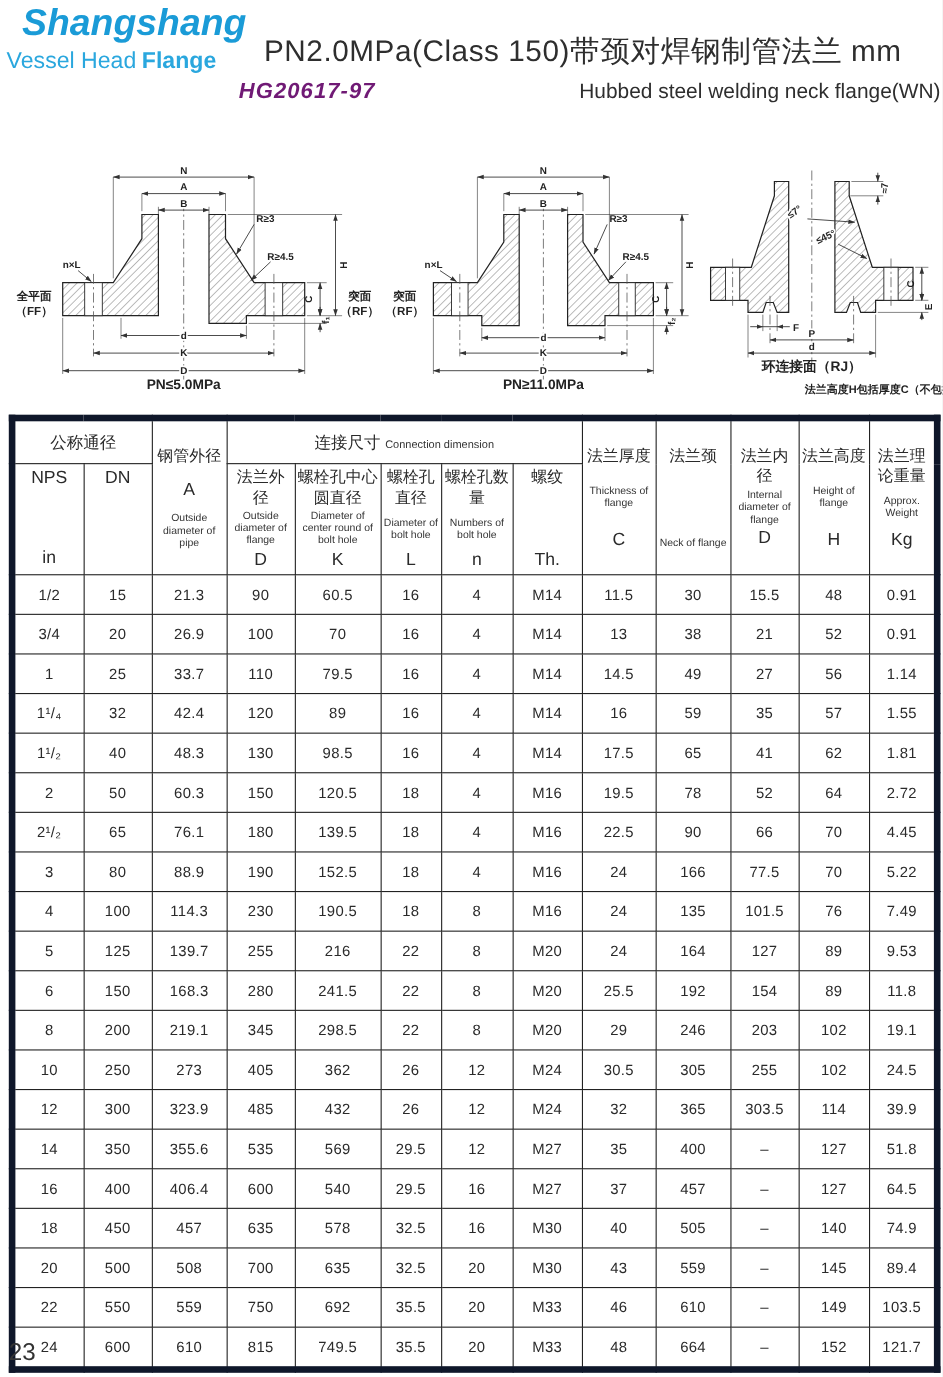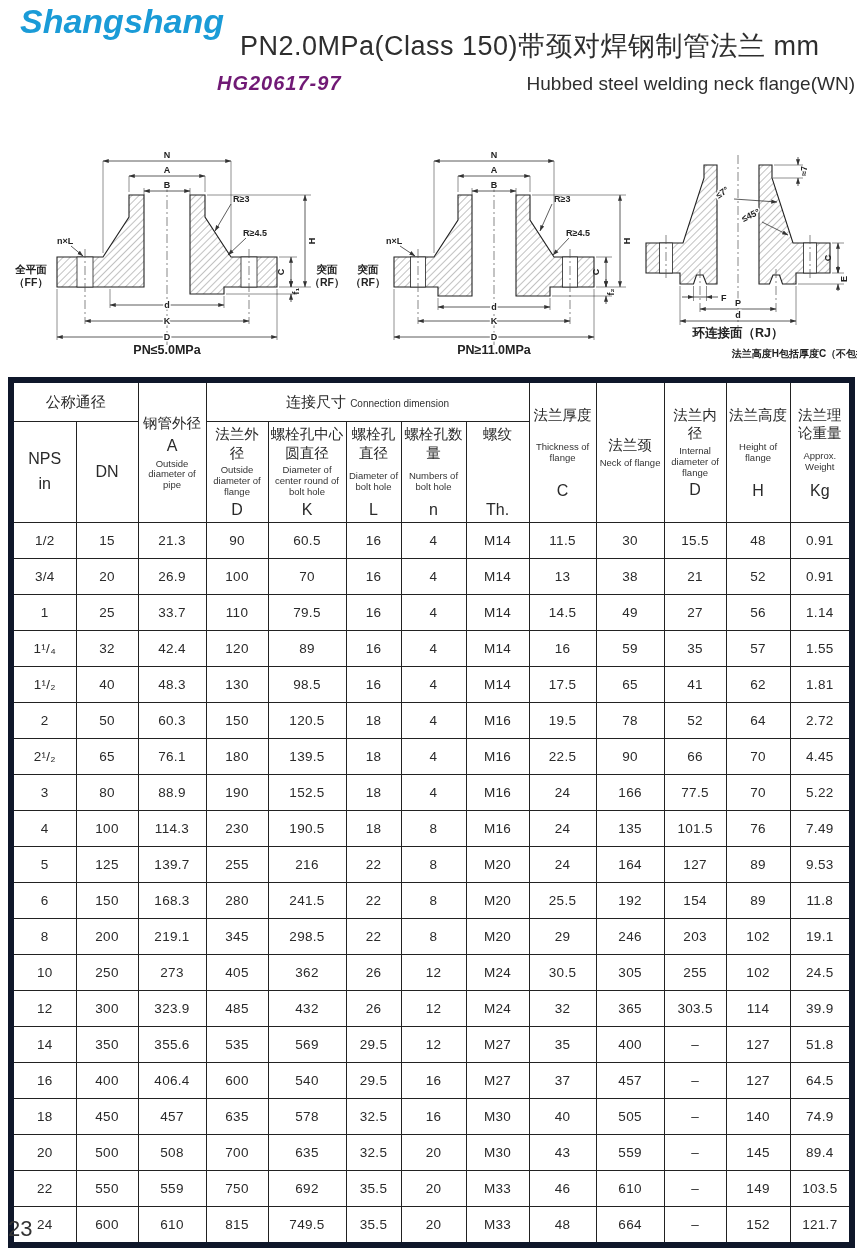--- a/index.html
+++ b/index.html
@@ -39,34 +39,35 @@
   
   table.spec{position:absolute;left:8px;top:377px;width:841px;border-collapse:collapse;
              table-layout:fixed;border:6px solid #0f172a;}
   table.spec th,table.spec td{border:1px solid #222;text-align:center;vertical-align:middle;
              padding:0;font-weight:normal;color:#2a2a2a;}
   tr.hr1 th{height:38px;font-size:15px;}
   tr.hr1 .cen{font-size:10px;color:#333;}
   tr.hr2 th{height:100px;}
   .hcell{display:flex;flex-direction:column;justify-content:space-between;align-items:center;
          height:94px;padding:3px 2px;}
-  .hcell.center{justify-content:center;gap:4px;}
+  .hcell.center{justify-content:space-between;gap:4px;}
   .hcn{font-size:14.5px;line-height:1.3;}
   .hen{font-size:9.5px;color:#333;line-height:1.15;}
   .hsym{font-size:16px;}
   .npsl{font-size:16px;line-height:1.3;}
   table.spec tbody td{height:35px;font-size:13.5px;letter-spacing:.3px;}
   .pgnum{position:absolute;left:8px;top:1216px;font-size:22px;color:#333;}
 </style>
 </head>
 <body>
 
 <div class="page">
 
   <div class="logo1">Shangshang</div>
+  <div class="logo2"><span>Vessel Head</span><span class="b">Flange</span></div>
   <div class="title">PN2.0MPa(Class 150)带颈对焊钢制管法兰  mm</div>
   <div class="std">HG20617-97</div>
   <div class="subtitle">Hubbed steel welding neck flange(WN)</div>
 
   <svg style="left:5px;top:145px;" width="340" height="215" viewBox="0 0 340 215">
     <defs>
       <pattern id="h1" patternUnits="userSpaceOnUse" width="5" height="5" patternTransform="rotate(45)">
         <line x1="0" y1="0" x2="0" y2="5" stroke="#777" stroke-width="0.9"></line>
       </pattern>
       <marker id="a1" viewBox="0 0 10 10" refX="9" refY="5" markerWidth="8" markerHeight="8" orient="auto-start-reverse">

